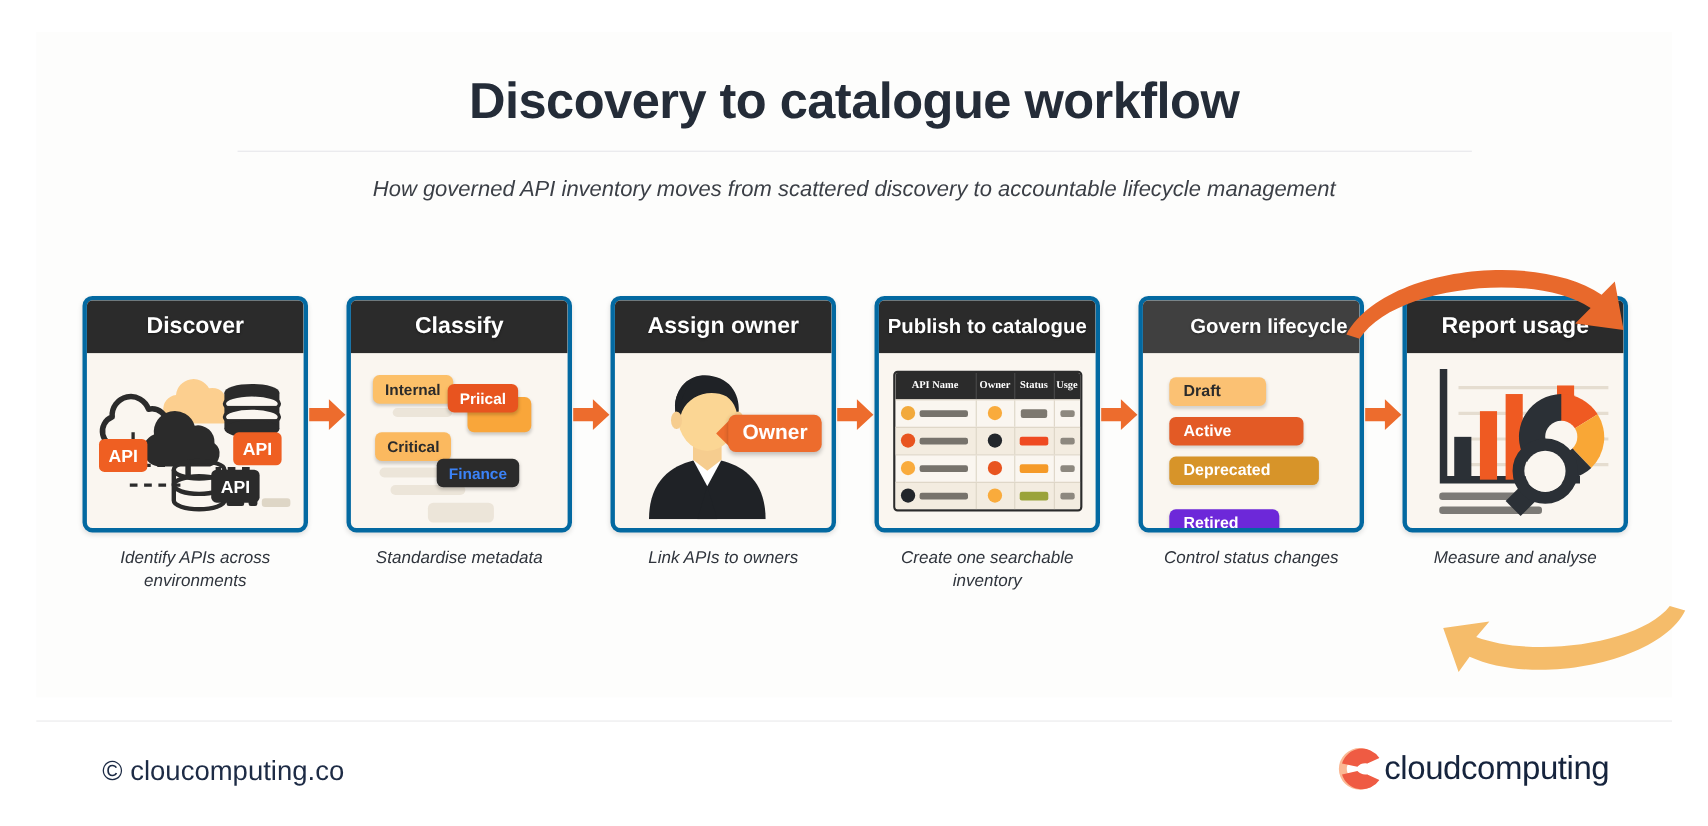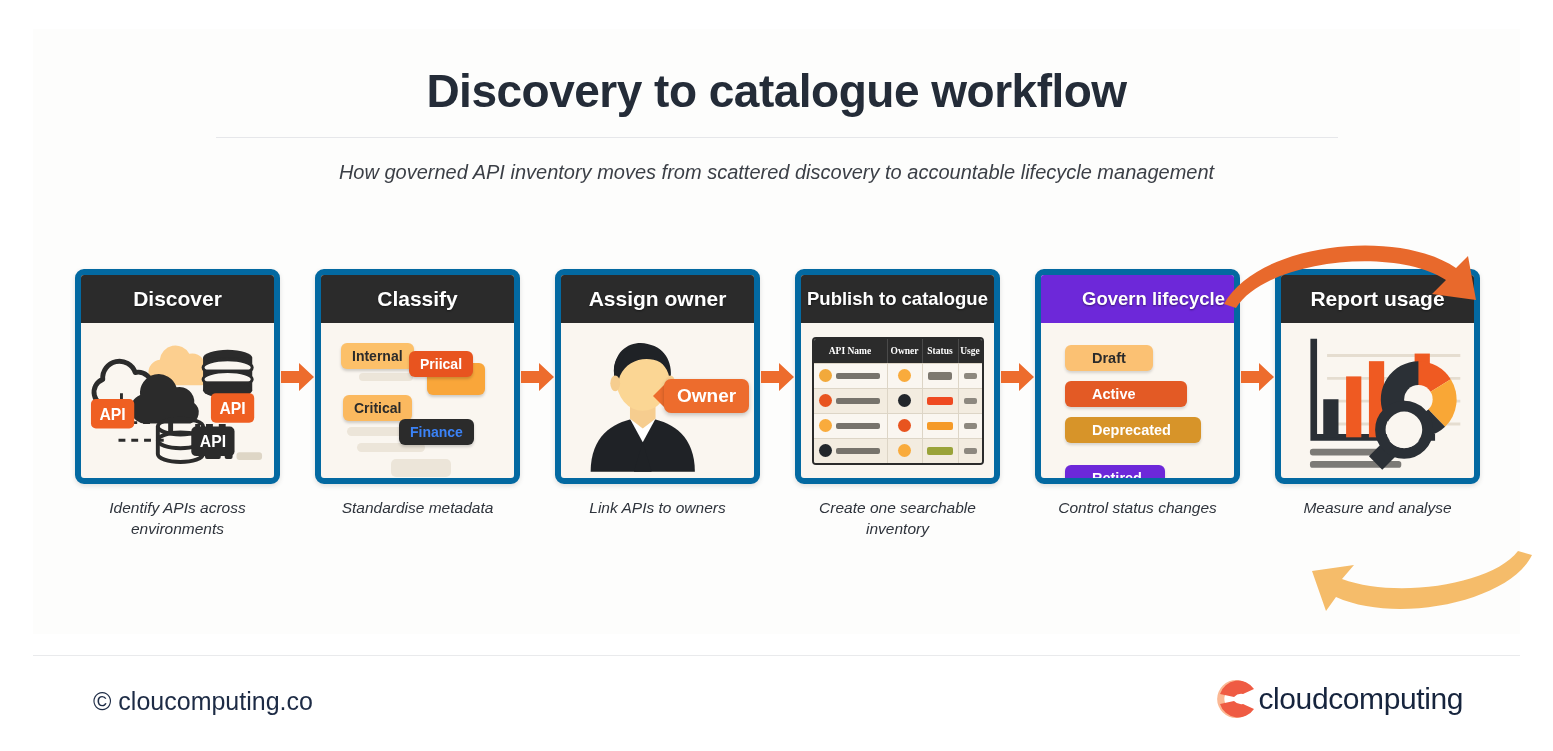--- a/index.html
+++ b/index.html
@@ -44,35 +44,35 @@
   .step { width: 205px; flex: 0 0 205px; }
   .conn {
     flex: 1 1 auto; height: 215px;
     display: flex; align-items: center; justify-content: center;
   }
 
   .card {
     width: 205px; height: 215px;
     border-radius: 9px;
     background: #faf6f0;
-    border: 6px solid #0369a1;
+    border: 4px solid #0369a1;
     overflow: hidden;
     box-shadow: 0 2px 5px rgba(0,0,0,.12);
     display: flex; flex-direction: column;
   }
   .card-head {
     height: 48px; flex: 0 0 48px;
     background: #2b2b2b;
     color: #ffffff;
     display: flex; align-items: center; justify-content: center;
     font-size: 21px; font-weight: bold;
     text-shadow: 0 1px 2px rgba(0,0,0,.45);
     white-space: nowrap;
   }
-  .card-head.accent { background: #6d28d9; padding-left: 32px; }
+  .card-head.accent { background: #404040; padding-left: 32px; }
   .card-head.small { font-size: 18.5px; }
   .card-body {
     flex: 1 1 auto; position: relative;
     padding: 8px;
     display: flex; align-items: center; justify-content: center;
   }
   .caption {
     margin-top: 14px;
     text-align: center;
     font-size: 15.5px; font-style: italic; line-height: 1.35;
@@ -97,21 +97,21 @@
     position: absolute; border-radius: 5px;
     background: #ece5d9;
   }
 
   
   .lifecycle { width: 100%; height: 100%; position: relative; }
   .lcbar {
     position: absolute; left: 16px;
     height: 26px; border-radius: 6px;
     display: flex; align-items: center;
-    padding-left: 27px;
+    padding-left: 13px;
     font-size: 14.5px; font-weight: bold;
     box-shadow: 0 2px 3px rgba(0,0,0,.15);
   }
 
   
   .ptable {
     width: 172px; height: 128px;
     border: 2px solid #2b2b2b; border-radius: 4px;
     overflow: hidden; background: #faf6f0;
     display: flex; flex-direction: column;

